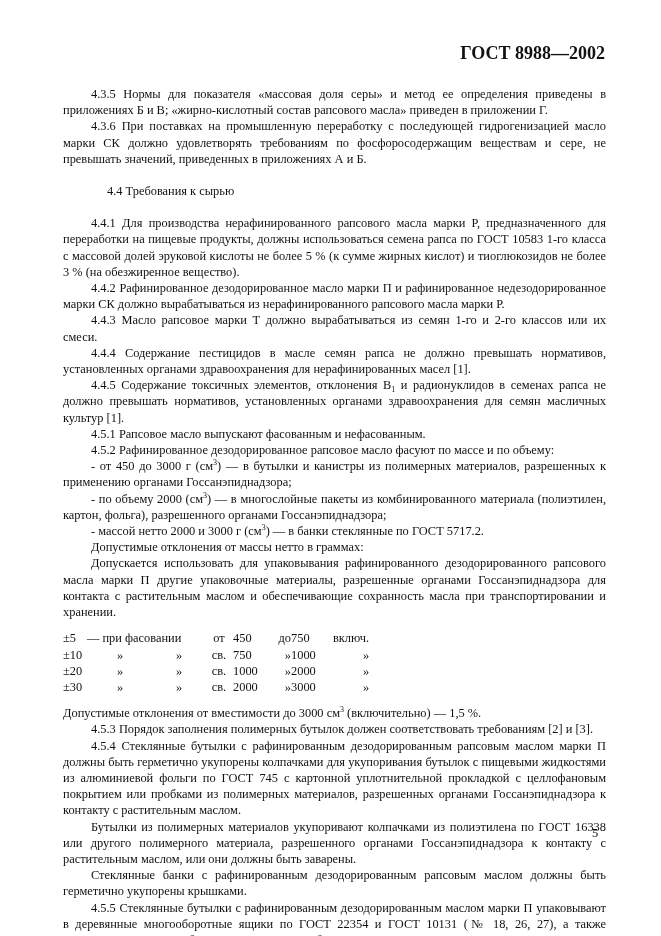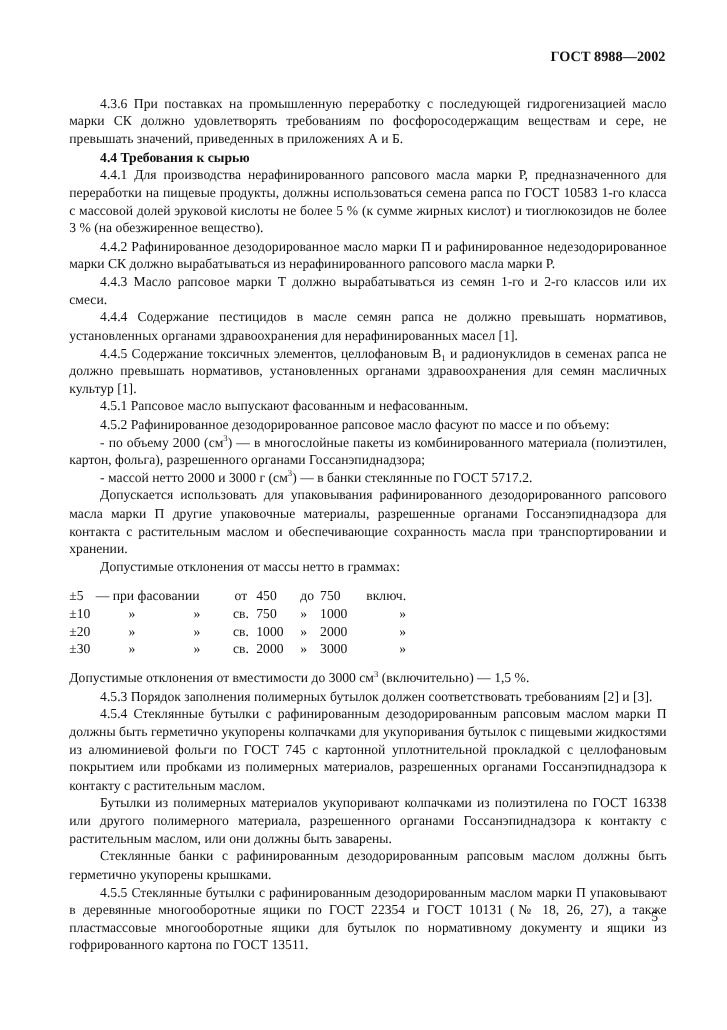--- a/index.html
+++ b/index.html
@@ -3,62 +3,64 @@
 <meta charset="utf-8">
 <style>
   html, body { margin: 0; padding: 0; background: #ffffff; }
   body {
     width: 661px; height: 936px; position: relative; overflow: hidden;
     font-family: "Liberation Serif", "DejaVu Serif", serif;
     color: #111111;
   }
   .header {
     position: absolute; top: 43px; right: 56px;
-    font-weight: bold; font-size: 13px; letter-spacing: 0;
+    font-weight: bold; font-size: 18px; letter-spacing: 0;
   }
   .content {
     position: absolute; left: 63px; top: 86px; width: 543px;
     font-size: 12.4px; line-height: 16.2px;
   }
   .p { text-indent: 28px; text-align: justify; margin: 0; }
-  .h { text-indent: 28px; font-weight: bold; margin: 0; }
+  .h { text-indent: 28px; font-weight: normal; margin: 16px; }
   .gap { height: 10px; }
   table.tol { border-collapse: collapse; margin: 0 0 0 0; font-size: 12.4px; line-height: 16.2px; }
   table.tol td { padding: 0; white-space: nowrap; }
   .c1 { width: 24px; }
   .c2 { width: 66px; }
   .c3 { width: 52px; }
   .c4 { width: 28px; text-align: center; }
   .c5 { width: 40px; text-align: left; }
-  .c6 { width: 18px; text-align: left; }
+  .c6 { width: 18px; text-align: right; }
   .c7 { width: 36px; text-align: left; }
   .c8 { width: 30px; text-align: right; padding-left: 6px !important; }
   .pagenum { position: absolute; top: 826px; left: 592px; font-size: 12.4px; }
   sup { font-size: 8px; line-height: 0; vertical-align: 5px; }
   sub { font-size: 8px; line-height: 0; vertical-align: -3px; }
 </style>
 </head>
 <body>
 
 <div class="header">ГОСТ 8988—2002</div>
 
 <div class="content">
+  <p class="p">4.3.5 Нормы для показателя «массовая доля серы» и метод ее определения приведены в приложениях Б и В; «жирно-кислотный состав рапсового масла» приведен в приложении Г.</p>
   <p class="p">4.3.6 При поставках на промышленную переработку с последующей гидрогенизацией масло марки СК должно удовлетворять требованиям по фосфоросодержащим веществам и сере, не превышать значений, приведенных в приложениях А и Б.</p>
   <p class="h">4.4 Требования к сырью</p>
   <p class="p">4.4.1 Для производства нерафинированного рапсового масла марки Р, предназначенного для переработки на пищевые продукты, должны использоваться семена рапса по ГОСТ 10583 1-го класса с массовой долей эруковой кислоты не более 5 % (к сумме жирных кислот) и тиоглюкозидов не более 3 % (на обезжиренное вещество).</p>
   <p class="p">4.4.2 Рафинированное дезодорированное масло марки П и рафинированное недезодорированное марки СК должно вырабатываться из нерафинированного рапсового масла марки Р.</p>
   <p class="p">4.4.3 Масло рапсовое марки Т должно вырабатываться из семян 1-го и 2-го классов или их смеси.</p>
   <p class="p">4.4.4 Содержание пестицидов в масле семян рапса не должно превышать нормативов, установленных органами здравоохранения для нерафинированных масел [1].</p>
-  <p class="p"><span>4.4.5 Содержание токсичных элементов, целлофановым B</span><sub>1</sub><span> и радионуклидов в семенах рапса не должно превышать нормативов, установленных органами здравоохранения для семян масличных культур [1].</span></p>
+  <p class="p"><span>4.4.5 Содержание токсичных элементов, отклонения B</span><sub>1</sub><span> и радионуклидов в семенах рапса не должно превышать нормативов, установленных органами здравоохранения для семян масличных культур [1].</span></p>
   <p class="p">4.5.1 Рапсовое масло выпускают фасованным и нефасованным.</p>
   <p class="p">4.5.2 Рафинированное дезодорированное рапсовое масло фасуют по массе и по объему:</p>
+  <p class="p"><span>- от 450 до 3000 г (см</span><sup>3</sup><span>) — в бутылки и канистры из полимерных материалов, разрешенных к применению органами Госсанэпиднадзора;</span></p>
   <p class="p"><span>- по объему 2000 (см</span><sup>3</sup><span>) — в многослойные пакеты из комбинированного материала (полиэтилен, картон, фольга), разрешенного органами Госсанэпиднадзора;</span></p>
   <p class="p"><span>- массой нетто 2000 и 3000 г (см</span><sup>3</sup><span>) — в банки стеклянные по ГОСТ 5717.2.</span></p>
+  <p class="p">Допустимые отклонения от массы нетто в граммах:</p>
   <p class="p">Допускается использовать для упаковывания рафинированного дезодорированного рапсового масла марки П другие упаковочные материалы, разрешенные органами Госсанэпиднадзора для контакта с растительным маслом и обеспечивающие сохранность масла при транспортировании и хранении.</p>
-  <p class="p">Допустимые отклонения от массы нетто в граммах:</p>
   <div class="gap"></div>
   <table class="tol">
     <tbody>
         <tr>
       <td class="c1">±5</td>
       <td class="c2" style="width:118px" colspan="2">— при фасовании</td>
       <td class="c4">от</td>
       <td class="c5">450</td>
       <td class="c6">до</td>
       <td class="c7">750</td>

